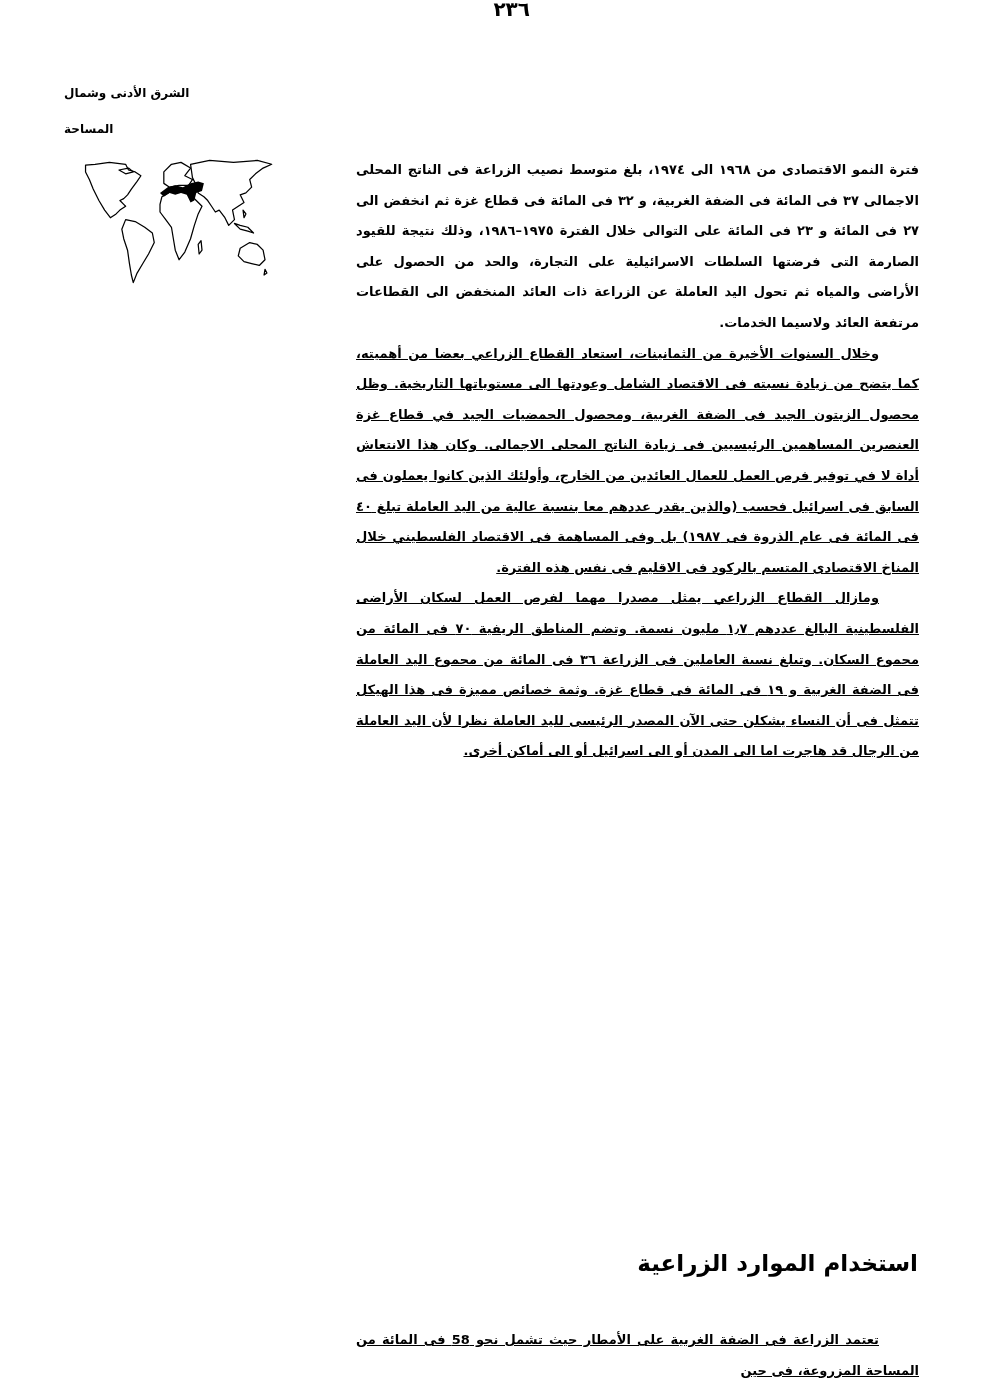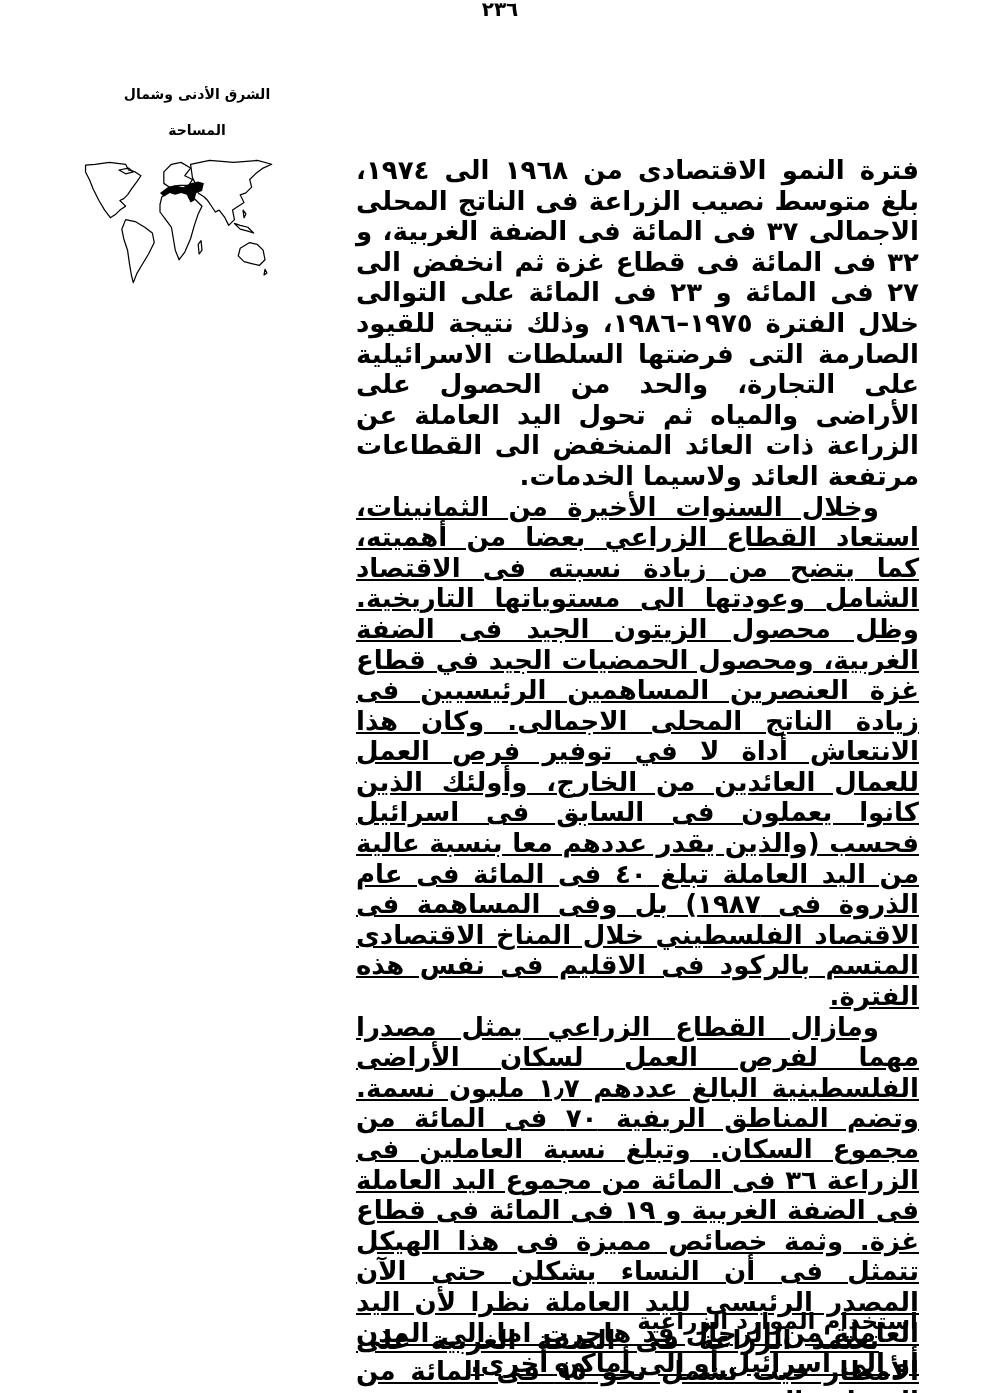--- a/index.html
+++ b/index.html
@@ -1,40 +1,40 @@
 <!DOCTYPE html>
 <html><head>
   <meta charset="utf-8">
   <style>
     html, body { margin: 0; padding: 0; background: #ffffff; }
     body {
       width: 1000px; height: 1393px; position: relative; overflow: hidden;
       color: #000; font-family: "DejaVu Sans", sans-serif;
     }
     .page-number {
-      position: absolute; top: 0; left: 470px; width: 60px; text-align: center;
+      position: absolute; top: 0; left: 470px; width: 60px; 
       font-size: 20px; font-weight: bold; line-height: 18px; direction: rtl;
     }
     .sidebar-title {
-      position: absolute; left: 92px; width: 210px; text-align: center;
-      direction: rtl; font-weight: bold; font-size: 14px;
+      position: absolute; left: 64px; width: 210px; text-align: left;
+      direction: rtl; font-weight: bold; font-size: 12px;
     }
     .sidebar-title.l1 { top: 86px; }
     .sidebar-title.l2 { top: 122px; }
     .map { position: absolute; left: 76px; top: 150px; width: 210px; height: 145px; }
     .body-text {
       position: absolute; left: 356px; width: 563px; direction: rtl;
       text-align: justify; text-align-last: right;
-      font-size: 26px; line-height: 30.6px; font-weight: bold;
+      font-size: 13px; line-height: 30.6px; font-weight: bold;
     }
     .body-text p { margin: 0; }
     .indent { text-indent: 40px; text-decoration: underline; }
     .block1 { top: 155px; }
     .heading {
-      position: absolute; left: 600px; top: 1308px; width: 318px; text-align: right;
+      position: absolute; left: 600px; top: 1250px; width: 318px; text-align: right;
       direction: rtl; font-size: 23px; font-weight: bold;
     }
     .block2 { top: 1325px; }
   </style>
 </head>
 <body>
 
 <div class="page-number">٢٣٦</div>
 
 <div class="sidebar-title l1">الشرق الأدنى وشمال</div>
@@ -66,14 +66,14 @@
 
 <div class="body-text block1">
   <p>فترة النمو الاقتصادى من ١٩٦٨ الى ١٩٧٤، بلغ متوسط نصيب الزراعة فى الناتج المحلى الاجمالى ٣٧ فى المائة فى الضفة الغربية، و ٣٢ فى المائة فى قطاع غزة ثم انخفض الى ٢٧ فى المائة و ٢٣ فى المائة على التوالى خلال الفترة ١٩٧٥–١٩٨٦، وذلك نتيجة للقيود الصارمة التى فرضتها السلطات الاسرائيلية على التجارة، والحد من الحصول على الأراضى والمياه ثم تحول اليد العاملة عن الزراعة ذات العائد المنخفض الى القطاعات مرتفعة العائد ولاسيما الخدمات.</p>
   <p class="indent">وخلال السنوات الأخيرة من الثمانينات، استعاد القطاع الزراعي بعضا من أهميته، كما يتضح من زيادة نسبته فى الاقتصاد الشامل وعودتها الى مستوياتها التاريخية. وظل محصول الزيتون الجيد فى الضفة الغربية، ومحصول الحمضيات الجيد في قطاع غزة العنصرين المساهمين الرئيسيين فى زيادة الناتج المحلى الاجمالى. وكان هذا الانتعاش أداة لا في توفير فرص العمل للعمال العائدين من الخارج، وأولئك الذين كانوا يعملون فى السابق فى اسرائيل فحسب (والذين يقدر عددهم معا بنسبة عالية من اليد العاملة تبلغ ٤٠ فى المائة فى عام الذروة فى ١٩٨٧) بل وفى المساهمة فى الاقتصاد الفلسطيني خلال المناخ الاقتصادى المتسم بالركود فى الاقليم فى نفس هذه الفترة.</p>
   <p class="indent">ومازال القطاع الزراعي يمثل مصدرا مهما لفرص العمل لسكان الأراضى الفلسطينية البالغ عددهم ١٫٧ مليون نسمة. وتضم المناطق الريفية ٧٠ فى المائة من مجموع السكان. وتبلغ نسبة العاملين فى الزراعة ٣٦ فى المائة من مجموع اليد العاملة فى الضفة الغربية و ١٩ فى المائة فى قطاع غزة. وثمة خصائص مميزة فى هذا الهيكل تتمثل فى أن النساء يشكلن حتى الآن المصدر الرئيسى لليد العاملة نظرا لأن اليد العاملة من الرجال قد هاجرت اما الى المدن أو الى اسرائيل أو الى أماكن أخرى.</p>
 </div>
 
 <div class="heading">استخدام الموارد الزراعية</div>
 
 <div class="body-text block2">
-  <p class="indent">تعتمد الزراعة فى الضفة الغربية على الأمطار حيث تشمل نحو ٩٥ فى المائة من المساحة المزروعة، فى حين</p>
+  <p class="indent">تعتمد الزراعة فى الضفة الغربية على الأمطار حيث تشمل نحو 58 فى المائة من المساحة المزروعة، فى حين</p>
 </div>
 
 </body></html>

